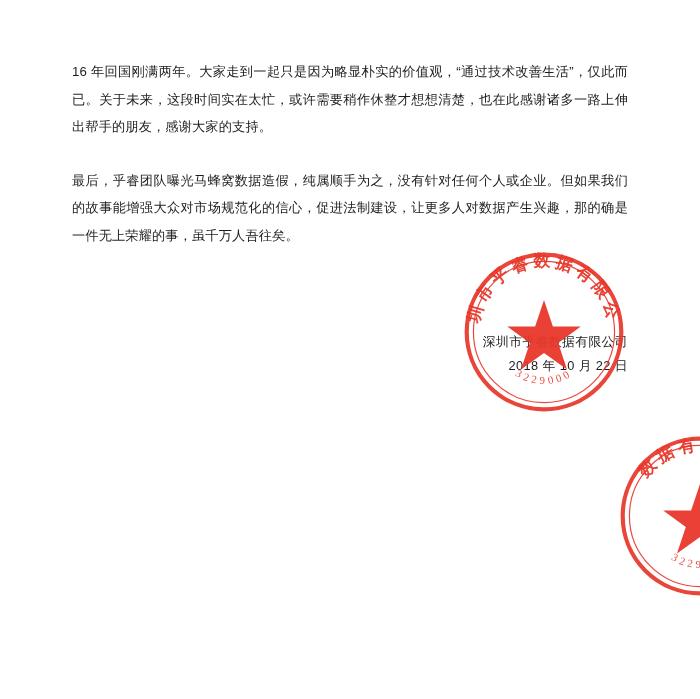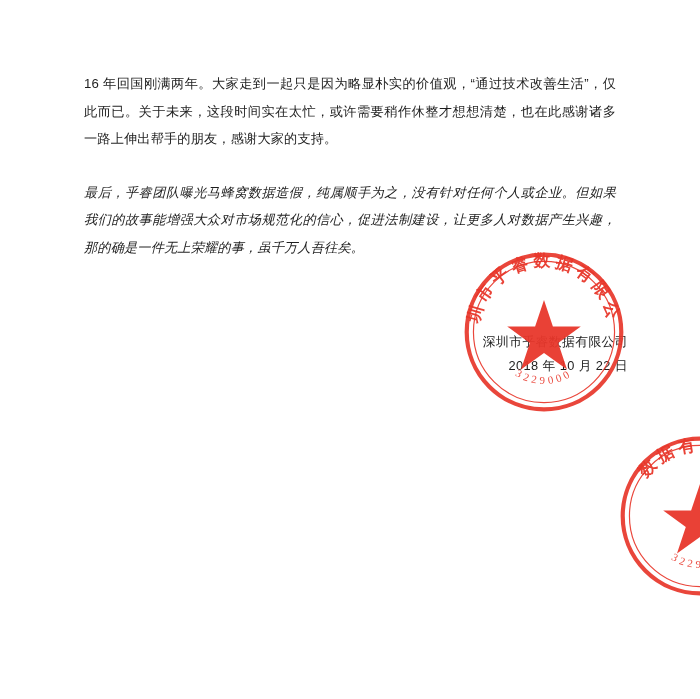--- a/index.html
+++ b/index.html
@@ -25,26 +25,25 @@
     left: 72px;
     top: 58px;
     width: 556px;
   }
   .para {
     font-size: 13.2px;
     line-height: 27.5px;
     letter-spacing: 0.15px;
     text-align: justify;
     text-justify: inter-character;
-    margin: 12px;
+    margin: 0;
     color: #1d1d1d;
   }
   .para + .para {
     margin-top: 26px;
-    font-style: italic;
   }
 
   
   .signature {
     position: absolute;
     right: 72px;
     top: 330px;
     width: 260px;
     text-align: right;
   }

